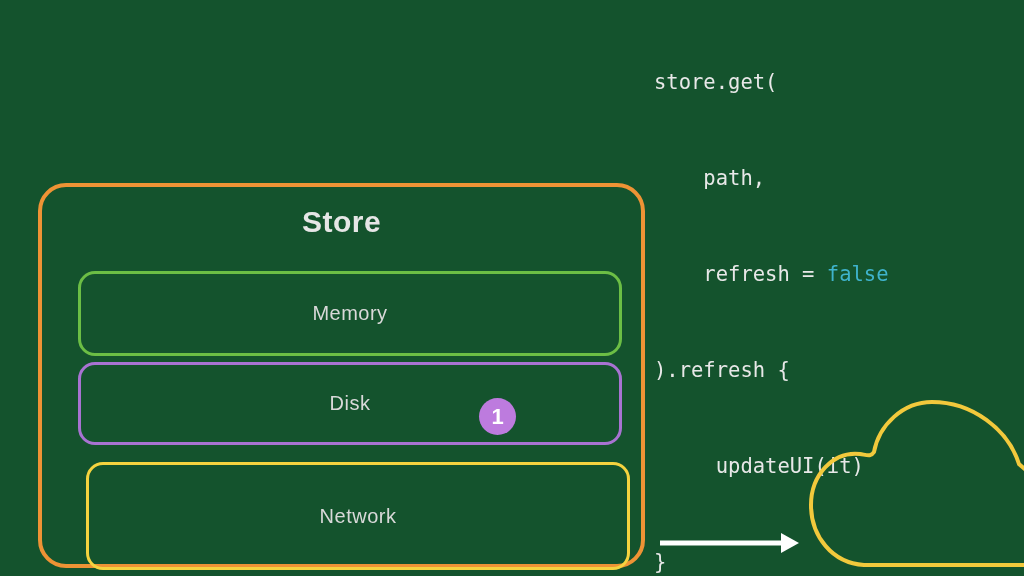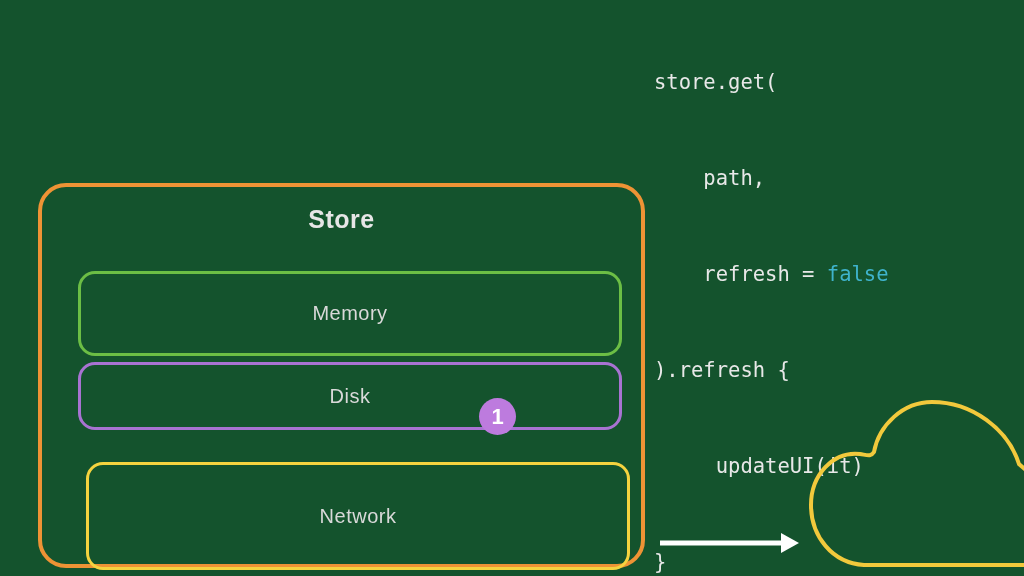--- a/index.html
+++ b/index.html
@@ -40,21 +40,21 @@
     border: 4px solid #ee9335;
     border-radius: 28px;
     box-sizing: border-box;
   }
   .store-title {
     position: absolute;
     left: 0;
     top: 205px;
     width: 683px; 
     text-align: center;
-    font-size: 25px;
+    font-size: 30px;
     font-weight: bold;
     color: #e6e6e6;
     letter-spacing: 0.5px;
   }
 
   .layer {
     position: absolute;
     left: 78px;
     width: 544px;
     border: 3px solid;
@@ -64,21 +64,21 @@
     align-items: center;
     justify-content: center;
   }
   .layer-label {
     font-size: 20px;
     font-weight: 300;
     color: #d9d9d9;
     letter-spacing: 0.5px;
   }
   .layer-memory  { top: 271px; height: 85px; }
-  .layer-disk    { top: 362px; height: 68px; }
+  .layer-disk    { top: 362px; height: 83px; }
   .layer-network { top: 462px; height: 108px; margin-left: 8px; }
 
   .badge {
     position: absolute;
     left: 479px;
     top: 398px;
     width: 37px;
     height: 37px;
     border-radius: 50%;
     display: flex;

